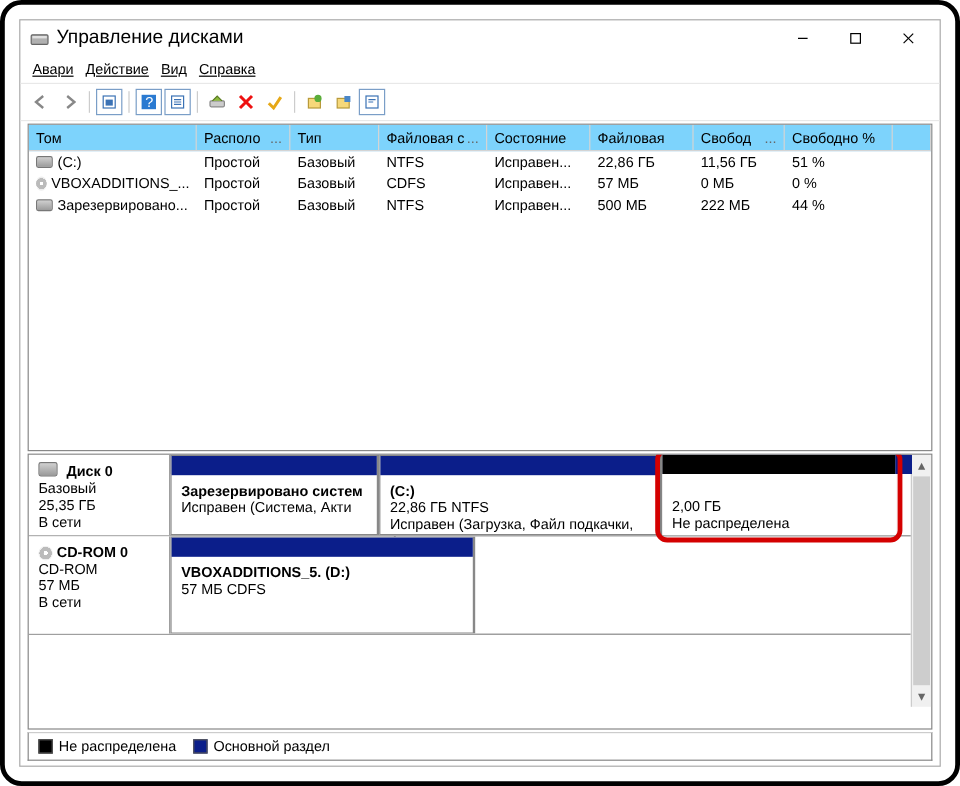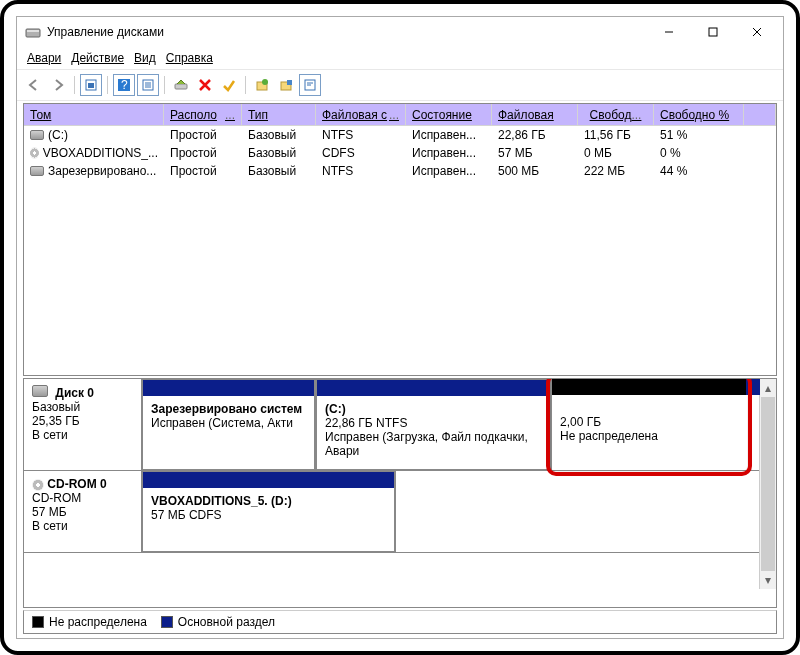--- a/index.html
+++ b/index.html
@@ -1,31 +1,31 @@
 <!DOCTYPE html>
 <html><head>
 <meta charset="utf-8">
 <style>
   * { box-sizing: border-box; margin: 0; padding: 0; font-family: "Segoe UI", Tahoma, sans-serif; font-size: 12px; }
   body { background: #fff; width: 800px; height: 655px; }
   .outer-frame { border: 4px solid #000; border-radius: 18px; width: 800px; height: 655px; padding: 12px; background: #fff; }
   .window { border: 1px solid #aaa; width: 100%; height: 100%; background: #fff; display: flex; flex-direction: column; }
   .titlebar { display: flex; align-items: center; height: 30px; padding: 0 4px 0 8px; }
   .titlebar .app-icon { width: 16px; height: 16px; margin-right: 6px; display: inline-flex; align-items: center; justify-content: center; }
-  .titlebar .title { flex: 1; font-size: 12px; color: #000; }
+  .titlebar .title { flex: 1; font-size: 16px; color: #000; }
   .win-controls { display: flex; }
   .win-btn { width: 44px; height: 28px; display: flex; align-items: center; justify-content: center; color: #000; }
   .menubar { display: flex; gap: 2px; padding: 2px 6px; }
   .menu-item { padding: 2px 4px; text-decoration: underline; text-decoration-style: solid; }
   .toolbar { display: flex; gap: 2px; padding: 4px 6px; border-top: 1px solid #e8e8e8; border-bottom: 1px solid #e8e8e8; align-items: center; }
   .tbtn { width: 22px; height: 22px; border: 1px solid transparent; display: flex; align-items: center; justify-content: center; }
   .tbtn.boxed { border: 1px solid #7a9ec7; }
   .tsep { width: 1px; height: 18px; background: #ccc; margin: 0 3px; }
   .list-area { flex: 1 1 auto; border: 1px solid #888; margin: 2px 6px; overflow: hidden; display: flex; flex-direction: column; min-height: 210px; }
-  .list-header { display: flex; height: 22px; background: #c4b5fd; border-bottom: 1px solid #d4d4d4; text-decoration: underline; }
+  .list-header { display: flex; height: 22px; background: #7dd3fc; border-bottom: 1px solid #d4d4d4; }
   .colh { border-right: 1px solid #d4d4d4; padding: 3px 6px; color: #000; display: flex; justify-content: space-between; align-items: center; overflow: hidden; white-space: nowrap; }
   .colh .dots { color: #666; }
   .list-body { flex: 1; overflow: auto; }
   .row { display: flex; height: 18px; align-items: center; }
   .cell { padding: 1px 6px; overflow: hidden; white-space: nowrap; text-overflow: ellipsis; }
   .cell.icon { display: flex; align-items: center; gap: 4px; }
   .vol-icon { width: 14px; height: 10px; display: inline-block; }
 
   .graphic-area { border: 1px solid #888; margin: 0 6px; height: 230px; position: relative; display: flex; flex-direction: column; overflow: hidden; }
   .disk-row { display: flex; border-bottom: 1px solid #888; }
@@ -44,21 +44,21 @@
 
   .graphic-scroll { position: absolute; right: 0; top: 0; width: 17px; bottom: 18px; background: #f0f0f0; border-left: 1px solid #ccc; }
   .scroll-thumb { position: absolute; top: 18px; left: 1px; right: 1px; bottom: 18px; background: #cdcdcd; }
   .scroll-arr { position: absolute; left: 0; right: 0; height: 18px; display: flex; align-items: center; justify-content: center; color: #666; }
 
   .legend { display: flex; align-items: center; gap: 14px; padding: 4px 8px; margin: 2px 6px 4px; border: 1px solid #888; border-top: 1px solid #ccc; }
   .lg { display: flex; align-items: center; gap: 5px; }
   .swatch { width: 12px; height: 12px; border: 1px solid #555; }
 
   
-  .c0 { width: 140px; } .c1 { width: 78px; } .c2 { width: 74px; } .c3 { width: 90px; } .c4 { width: 86px; } .c5 { width: 86px; } .c6 { width: 76px; justify-content: center; } .c7 { width: 90px; } .c8 { flex:1; }
+  .c0 { width: 140px; } .c1 { width: 78px; } .c2 { width: 74px; } .c3 { width: 90px; } .c4 { width: 86px; } .c5 { width: 86px; } .c6 { width: 76px; } .c7 { width: 90px; } .c8 { flex:1; }
 
   
   .ic-hdd { background: linear-gradient(#d0d0d0,#9b9b9b); border: 1px solid #777; border-radius: 2px; }
   .ic-cd { background: radial-gradient(circle at 50% 50%, #fff 20%, #bbb 21% 60%, #eee 61%); border-radius: 50%; width: 12px; height: 12px; }
 </style>
 </head>
 <body>
 
 <div class="outer-frame">
   <div class="window">
@@ -235,21 +235,21 @@
             <div class="cell c3">NTFS</div>
             <div class="cell c4">Исправен...</div>
             <div class="cell c5">500 МБ</div>
             <div class="cell c6">222 МБ</div>
             <div class="cell c7">44 %</div>
           </div>
         </div>
     </div>
 
     <div class="graphic-area" id="graphic-area">
-      <div class="disk-row" style="height: 92px; margin-right: 16px;">
+      <div class="disk-row" style="height: 68px; margin-right: 16px;">
           <div class="disk-label"><span class="disk-icon ic-hdd"></span> <span class="dname">Диск 0</span><br><span>Базовый</span><br><span>25,35 ГБ</span><br><span>В сети</span></div>
           <div class="disk-parts">
             <div class="bluebar"></div>
             <div class="part" style="width: 174px;">
               <div class="part-header"></div>
               <div class="part-body">
                 <div class="pname">Зарезервировано систем</div>
                 <div>Исправен (Система, Акти</div>
               </div>
             </div>

